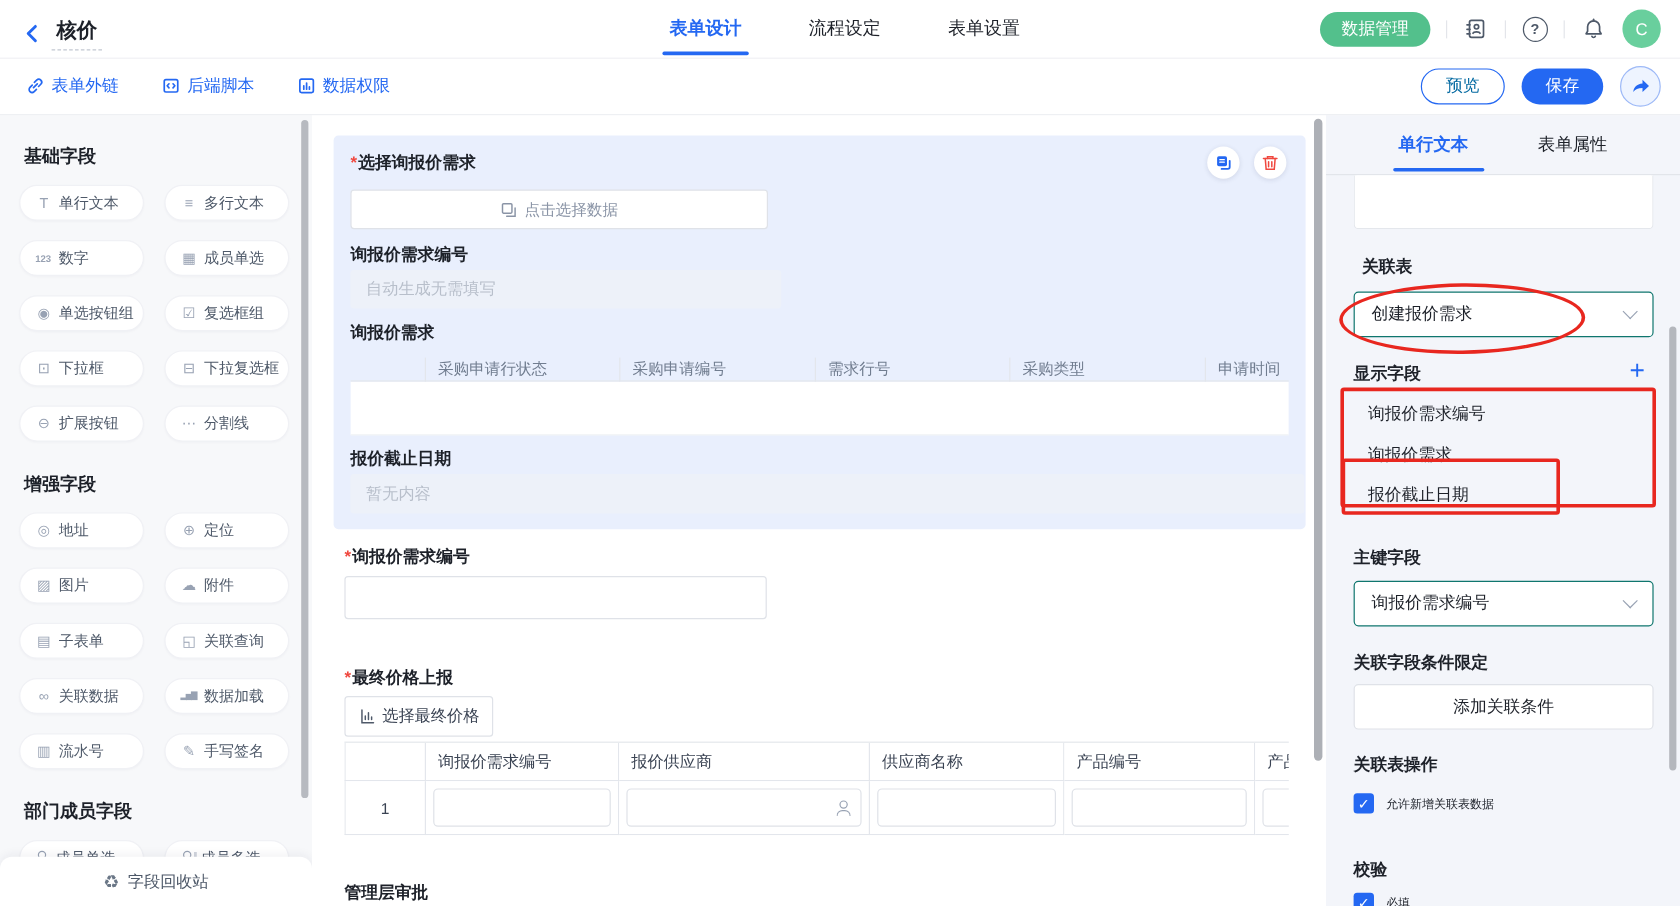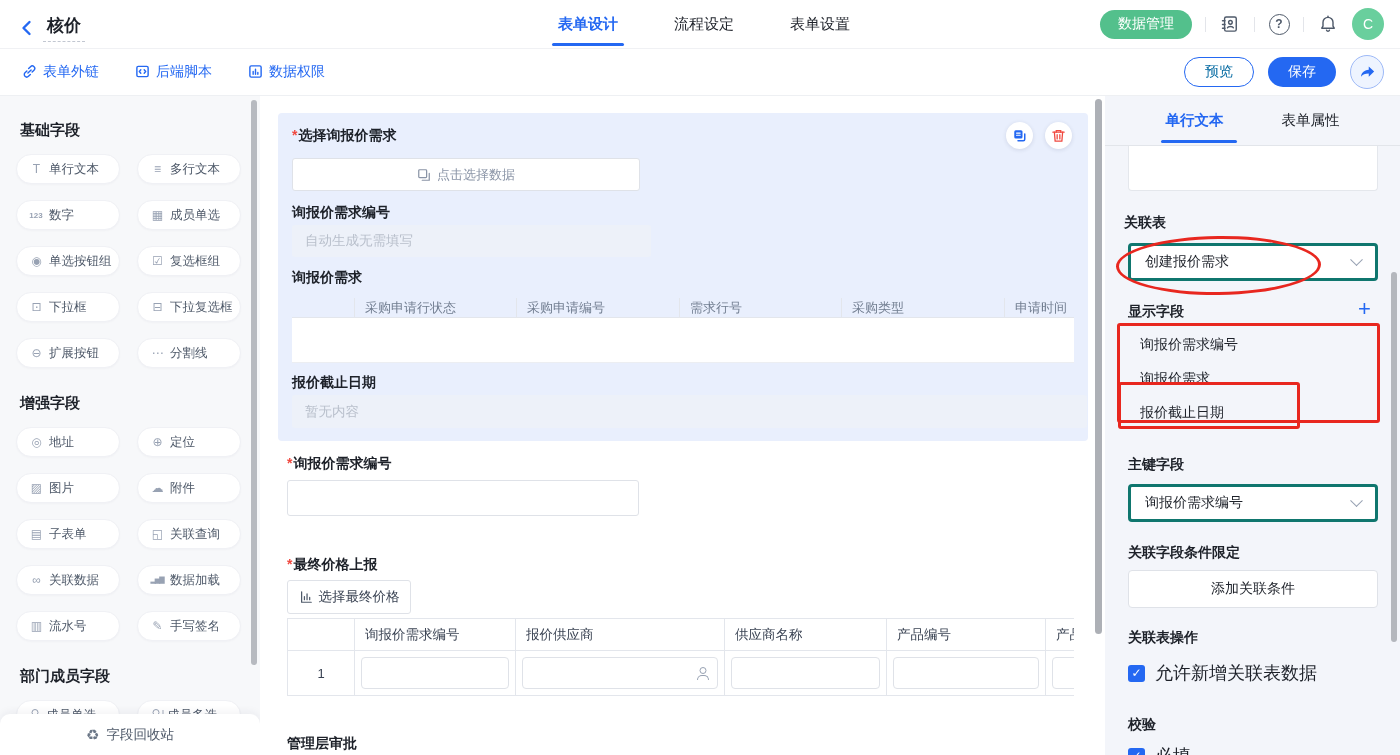--- a/index.html
+++ b/index.html
@@ -72,29 +72,29 @@
   .chart-btn{position:absolute;left:27px;top:485px;width:122px;height:32px;background:#fff;border:1px solid #dfe2e8;border-radius:3px;display:flex;align-items:center;justify-content:center;gap:6px;font-size:13.5px;color:#3a4353;cursor:pointer;}
   
   .panel{position:absolute;left:1105px;top:95px;width:295px;height:660px;background:#f3f5fa;overflow:hidden;}
   .ptabs{position:absolute;left:0;top:0;width:295px;height:50px;display:flex;align-items:center;justify-content:center;gap:58px;}
   .ptab{font-size:14.5px;color:#1d2129;cursor:pointer;position:relative;}
   .ptab.on{color:#2468f2;font-weight:600;}
   .pt-underline{position:absolute;left:56px;top:45px;width:76px;height:3px;background:#2468f2;border-radius:2px;}
   .pdiv{position:absolute;left:0;top:50px;width:295px;height:1px;background:#e2e5ea;}
   .pwhite{position:absolute;left:23px;top:51px;width:250px;height:45px;background:#fff;border:1px solid #e4e7ec;border-top:none;border-radius:0 0 4px 4px;box-sizing:border-box;}
   .plbl{position:absolute;font-size:14px;font-weight:700;color:#1d2129;}
-  .psel{position:absolute;left:23px;width:250px;height:38px;background:#fff;border:3px solid #0f766e;border-radius:4px;display:flex;align-items:center;justify-content:space-between;padding:0 14px;box-sizing:border-box;font-size:14px;cursor:pointer;}
+  .psel{position:absolute;left:23px;width:250px;height:38px;background:#fff;border:1px solid #0f766e;border-radius:4px;display:flex;align-items:center;justify-content:space-between;padding:0 14px;box-sizing:border-box;font-size:14px;cursor:pointer;}
   .chev{width:8px;height:8px;border-right:1.6px solid #98a2b3;border-bottom:1.6px solid #98a2b3;transform:rotate(45deg) translate(-2px,-2px);flex:none;}
   .pitem{position:absolute;left:35px;font-size:14px;color:#1d2129;}
   .plus{position:absolute;left:253px;font-size:22px;font-weight:300;color:#2468f2;cursor:pointer;line-height:20px;}
   .pbtn{position:absolute;left:23px;width:250px;height:38px;background:#fff;border:1px solid #dfe2e8;border-radius:4px;display:flex;align-items:center;justify-content:center;font-size:14px;color:#1d2129;cursor:pointer;box-sizing:border-box;}
   .cbrow{position:absolute;left:23px;display:flex;align-items:center;gap:10px;cursor:pointer;}
   .cb{width:17px;height:17px;background:#2468f2;border-radius:3px;display:flex;align-items:center;justify-content:center;color:#fff;font-size:12px;flex:none;}
   .cb::after{content:"✓";}
-  .cblbl{font-size:18px;color:#1d2129;}
+  .cblbl{font-size:10px;color:#1d2129;}
   .pn-scroll{position:absolute;left:286px;top:177px;width:6px;height:370px;background:#b4b7bd;border-radius:3px;}
   
   .anno{position:absolute;border:3.5px solid #e8271f;z-index:60;pointer-events:none;}
   .anno.ellipse{border-radius:50%;transform:rotate(-.6deg);}
   svg{display:block;}
 </style>
 </head>
 <body>
 
 <div class="hdr">
@@ -374,21 +374,21 @@
 
 <div class="panel">
   <div class="ptabs">
     <div class="ptab on">单行文本</div>
     <div class="ptab">表单属性</div>
   </div>
   <div class="pt-underline"></div>
   <div class="pdiv"></div>
   <div class="pwhite"></div>
 
-  <div class="plbl" style="left:19px;top:119px;">关联表</div>
+  <div class="plbl" style="left:30px;top:119px;">关联表</div>
   <div class="psel" style="top:148px;">
     <span>创建报价需求</span>
     <span class="chev"></span>
   </div>
 
   <div class="plbl" style="left:23px;top:208px;">显示字段</div>
   <div class="plus" style="top:204px;">+</div>
   <div class="pitem" style="top:241px;">询报价需求编号</div>
   <div class="pitem" style="top:275px;">询报价需求</div>
   <div class="pitem" style="top:309px;">报价截止日期</div>

